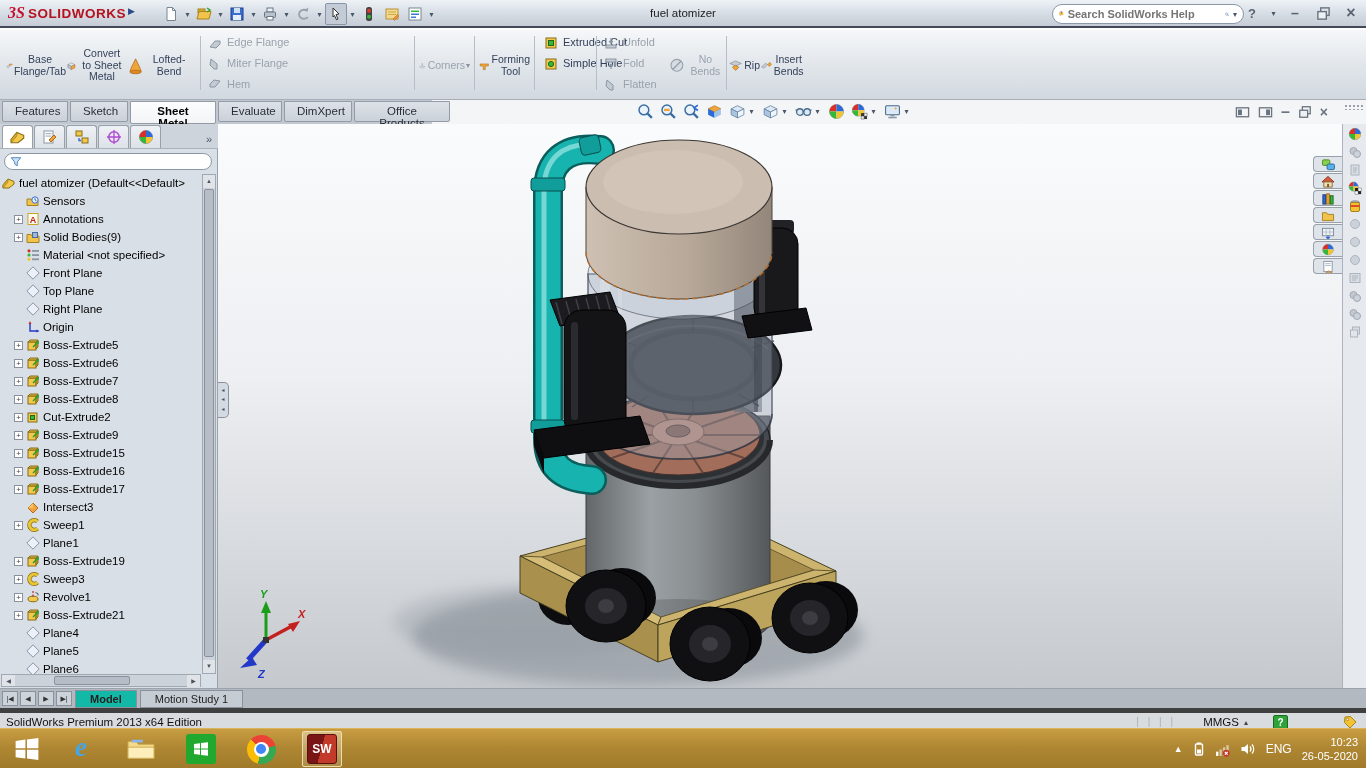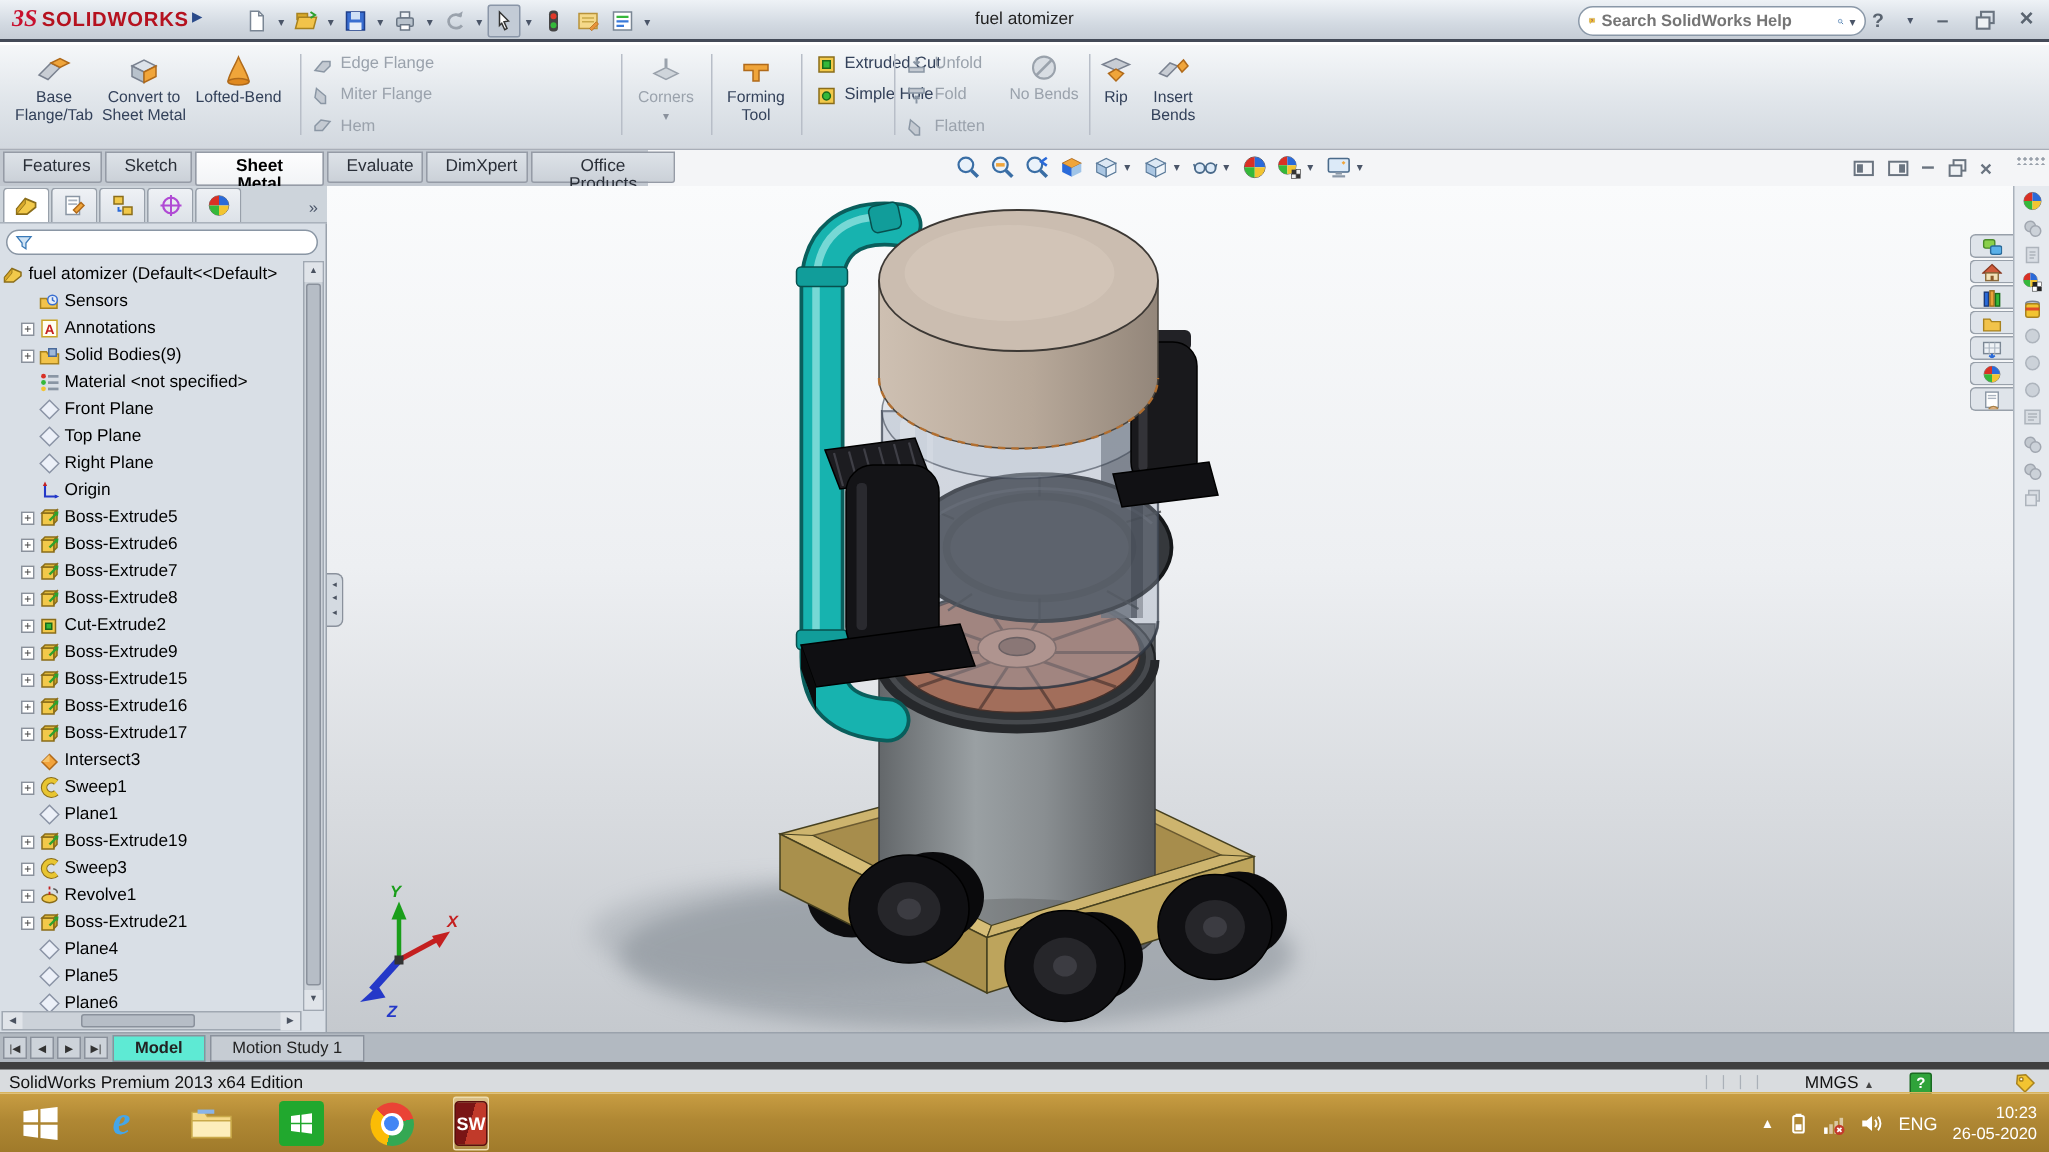--- a/index.html
+++ b/index.html
@@ -23,21 +23,21 @@
   .searchbox input { flex:1; border:none; outline:none; font-size:11px; color:#444; background:transparent;font-weight:bold; }
   .winbtns { position:absolute; right:4px; top:3px; display:flex; align-items:center; gap:6px; }
   .winglyph { width:22px; height:20px; display:flex; align-items:center; justify-content:center;
     color:#5a6470; font-size:14px; font-weight:bold; }
 
   
   #ribbon { position:absolute; left:0; top:30px; width:1366px; height:70px;
     background:linear-gradient(#f5f7f9,#e0e5ea 55%,#d2d8df); border-bottom:1px solid #a8aeb8; }
   .rgroup { position:absolute; top:2px; height:64px; display:flex; align-items:flex-start; }
   .rsep { position:absolute; top:6px; height:54px; width:1px; background:#b8bec8; }
-  .bigbtn { width:60px; height:64px; display:flex; flex-direction:column; align-items:center; padding-top:3px; gap:1px; }
+  .bigbtn { width:60px; height:64px; display:flex; flex-direction:row; align-items:center; padding-top:3px; gap:1px; }
   .bigbtn .blabel { font-size:10.5px; line-height:1.12; text-align:center; color:#33415a; }
   .smallcol { display:flex; flex-direction:column; padding-top:4px; gap:3px; }
   .smallbtn { height:18px; display:flex; align-items:flex-start; gap:5px; padding:0 4px; font-size:11px; color:#33415a; }
   .disabled .blabel, .smallbtn.disabled { color:#9aa2ac; }
   .rb-caret { font-size:8px; color:#8a919c; }
 
   
   #tabrow { position:absolute; left:0; top:100px; width:1366px; height:24px; background:#c2c8d0; }
   #tabrow .right-bg { position:absolute; left:432px; top:0; right:0; height:24px; background:#f4f5f7; }
   .ctab { position:relative; float:left; height:21px; margin-top:1px; padding:3px 12px 0;
@@ -91,34 +91,34 @@
   #tptabs { position:absolute; right:24px; top:32px; width:29px; display:flex; flex-direction:column; gap:1px; }
   .tptab { height:16px; background:#dfe4ea; border:1px solid #98a0aa; border-right:none; border-radius:4px 0 0 4px;
     display:flex; align-items:center; justify-content:center; }
   .tptab svg { width:13px; height:13px; }
 
   
   #motionbar { position:absolute; left:0; top:688px; width:1366px; height:20px; background:#b2b9c1; border-top:1px solid #9aa2ac; display:flex; align-items:center; }
   .navbtn { width:16px; height:15px; background:#cdd3da; border:1px solid #8a919c; font-size:7px; color:#333;
     display:flex; align-items:center; justify-content:center; margin-left:2px; }
   .mtab { height:18px; padding:2px 14px 0; font-size:11px; color:#222; background:#c6ccd3; border:1px solid #8a919c; margin-left:3px; }
-  .mtab.active { background:#5eead4; font-weight:bold; }
+  .mtab.active { background:#14b8a6; font-weight:bold; }
 
   
   #statusbar { position:absolute; left:0; top:708px; width:1366px; height:20px; background:#d9dcdf; border-top:5px solid #404040; font-size:11.5px; color:#111; }
   .ticks { position:absolute; right:190px; top:3px; color:#aab0b8; font-size:10px; letter-spacing:3px; }
   .units { position:absolute; right:118px; top:3px; display:flex; gap:5px; align-items:center; }
   .units .caret { font-size:8px; color:#444; }
   .greenq { position:absolute; right:78px; top:2px; width:15px; height:15px; background:#2fa33a; border:1px solid #1a6a22; border-radius:2px; color:#fff; font-weight:bold; font-size:10px; text-align:center; line-height:14px; }
 
   
   #taskbar { position:absolute; left:0; top:728px; width:1366px; height:40px;
     background:linear-gradient(#c89d42,#b08834 45%,#a07a2a); border-top:1px solid #d9b45c; }
   .tb-ico { position:absolute; top:4px; width:34px; height:32px; display:flex; align-items:center; justify-content:center; }
-  .sw-active { position:absolute; left:302px; top:2px; width:24px; height:36px;
+  .sw-active { position:absolute; left:302px; top:2px; width:40px; height:36px;
     background:linear-gradient(rgba(255,255,255,.38),rgba(255,255,255,.12)); border:1px solid #ecdcae; border-radius:2px;
     display:flex; align-items:center; justify-content:center;text-align:center; }
   .sw-cube { width:30px; height:30px; border-radius:3px; background:linear-gradient(105deg,#7a1515 48%,#c13a2a 48%);
     color:#fff; font-weight:bold; font-size:12px; display:flex; align-items:center; justify-content:center; border:1px solid #5a0e0e; }
   .chrome-ball { width:29px; height:29px; border-radius:50%; background:conic-gradient(from -45deg,#ea4335 0 120deg,#34a853 0 240deg,#fbbc05 0 360deg); position:relative; }
   .chrome-ball::before { content:""; position:absolute; left:7px; top:7px; width:15px; height:15px; background:#fff; border-radius:50%; }
   .chrome-ball::after { content:""; position:absolute; left:9.5px; top:9.5px; width:10px; height:10px; background:#4285f4; border-radius:50%; }
   .store-tile { width:30px; height:30px; background:#21a82e; border-radius:3px; display:flex; align-items:center; justify-content:center; }
   .ie-e { font-size:27px; font-style:italic; font-weight:bold; color:#45a6e8; font-family:"Liberation Serif",serif; position:relative; top:-2px; }
   .tray { position:absolute; right:0; top:0; height:40px; display:flex; align-items:center; gap:10px; padding-right:8px; color:#fff; }

